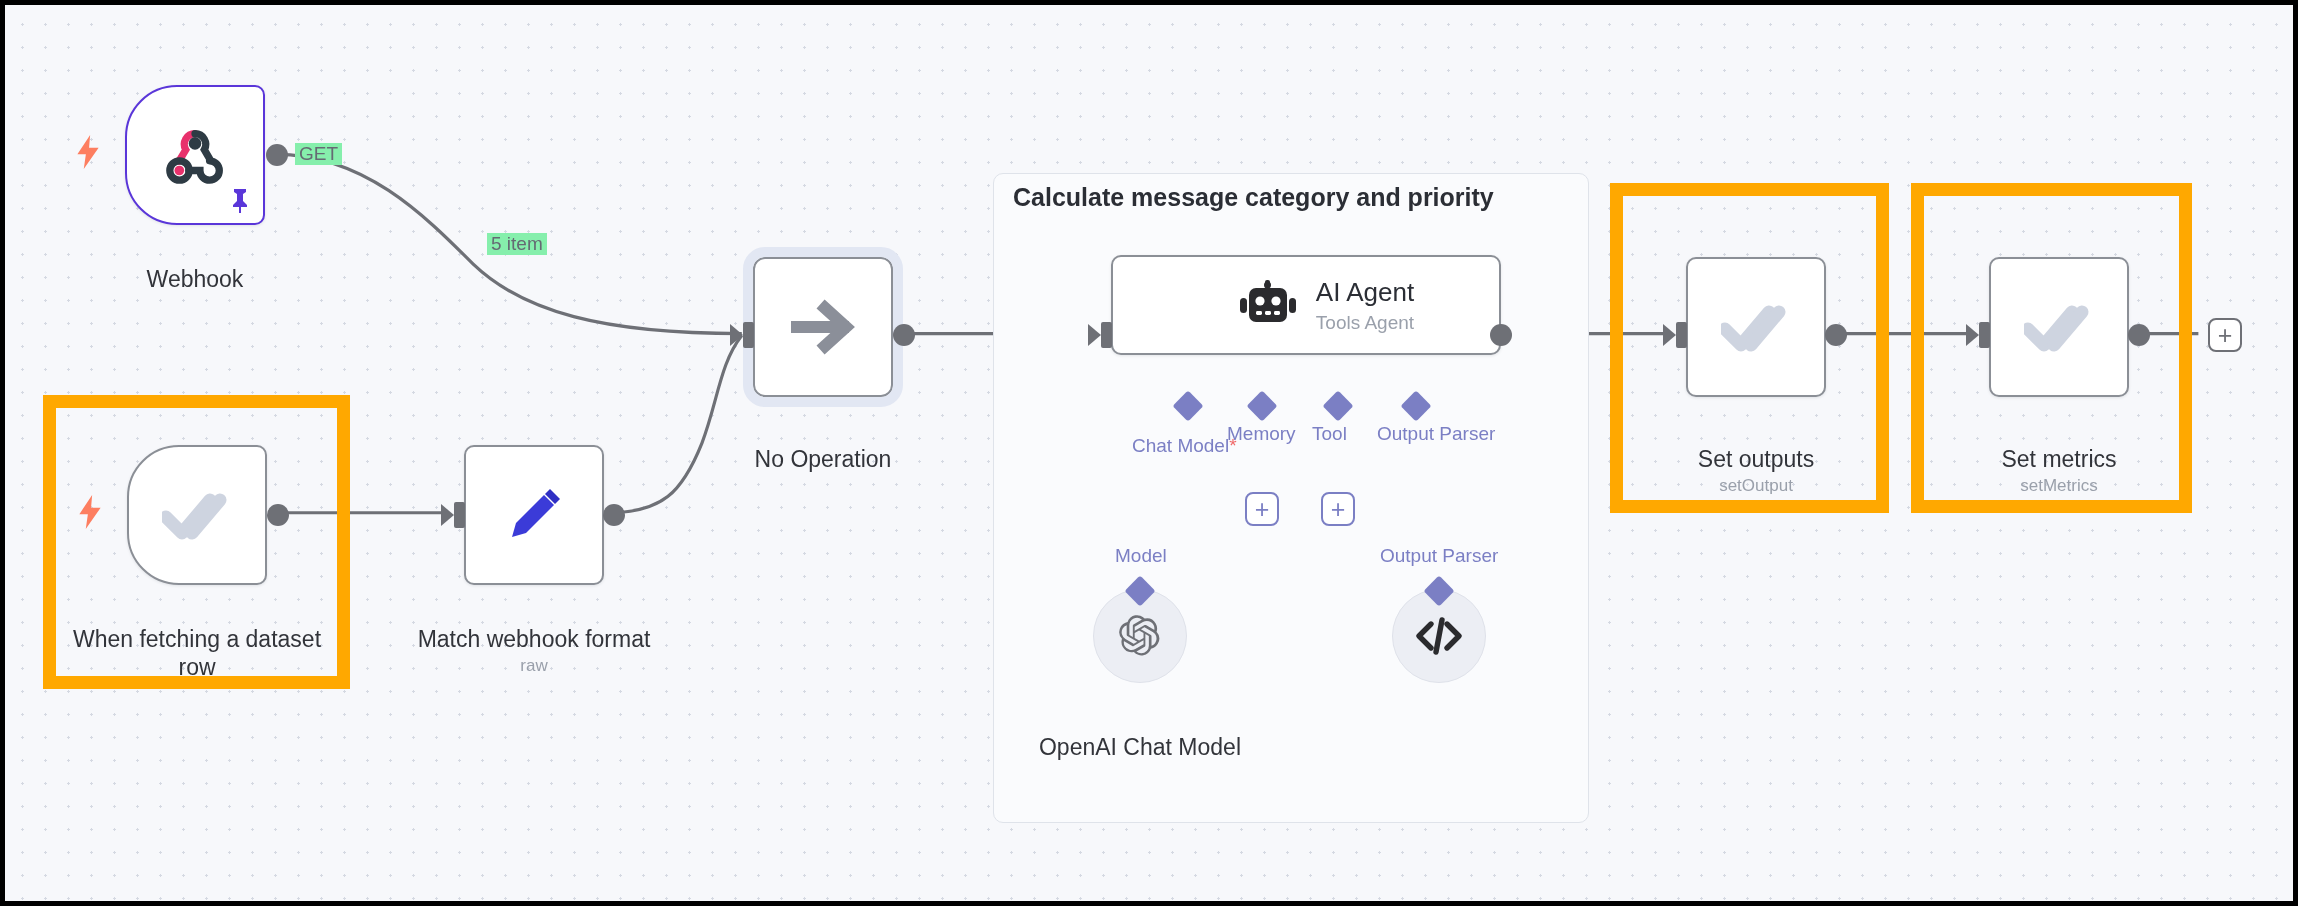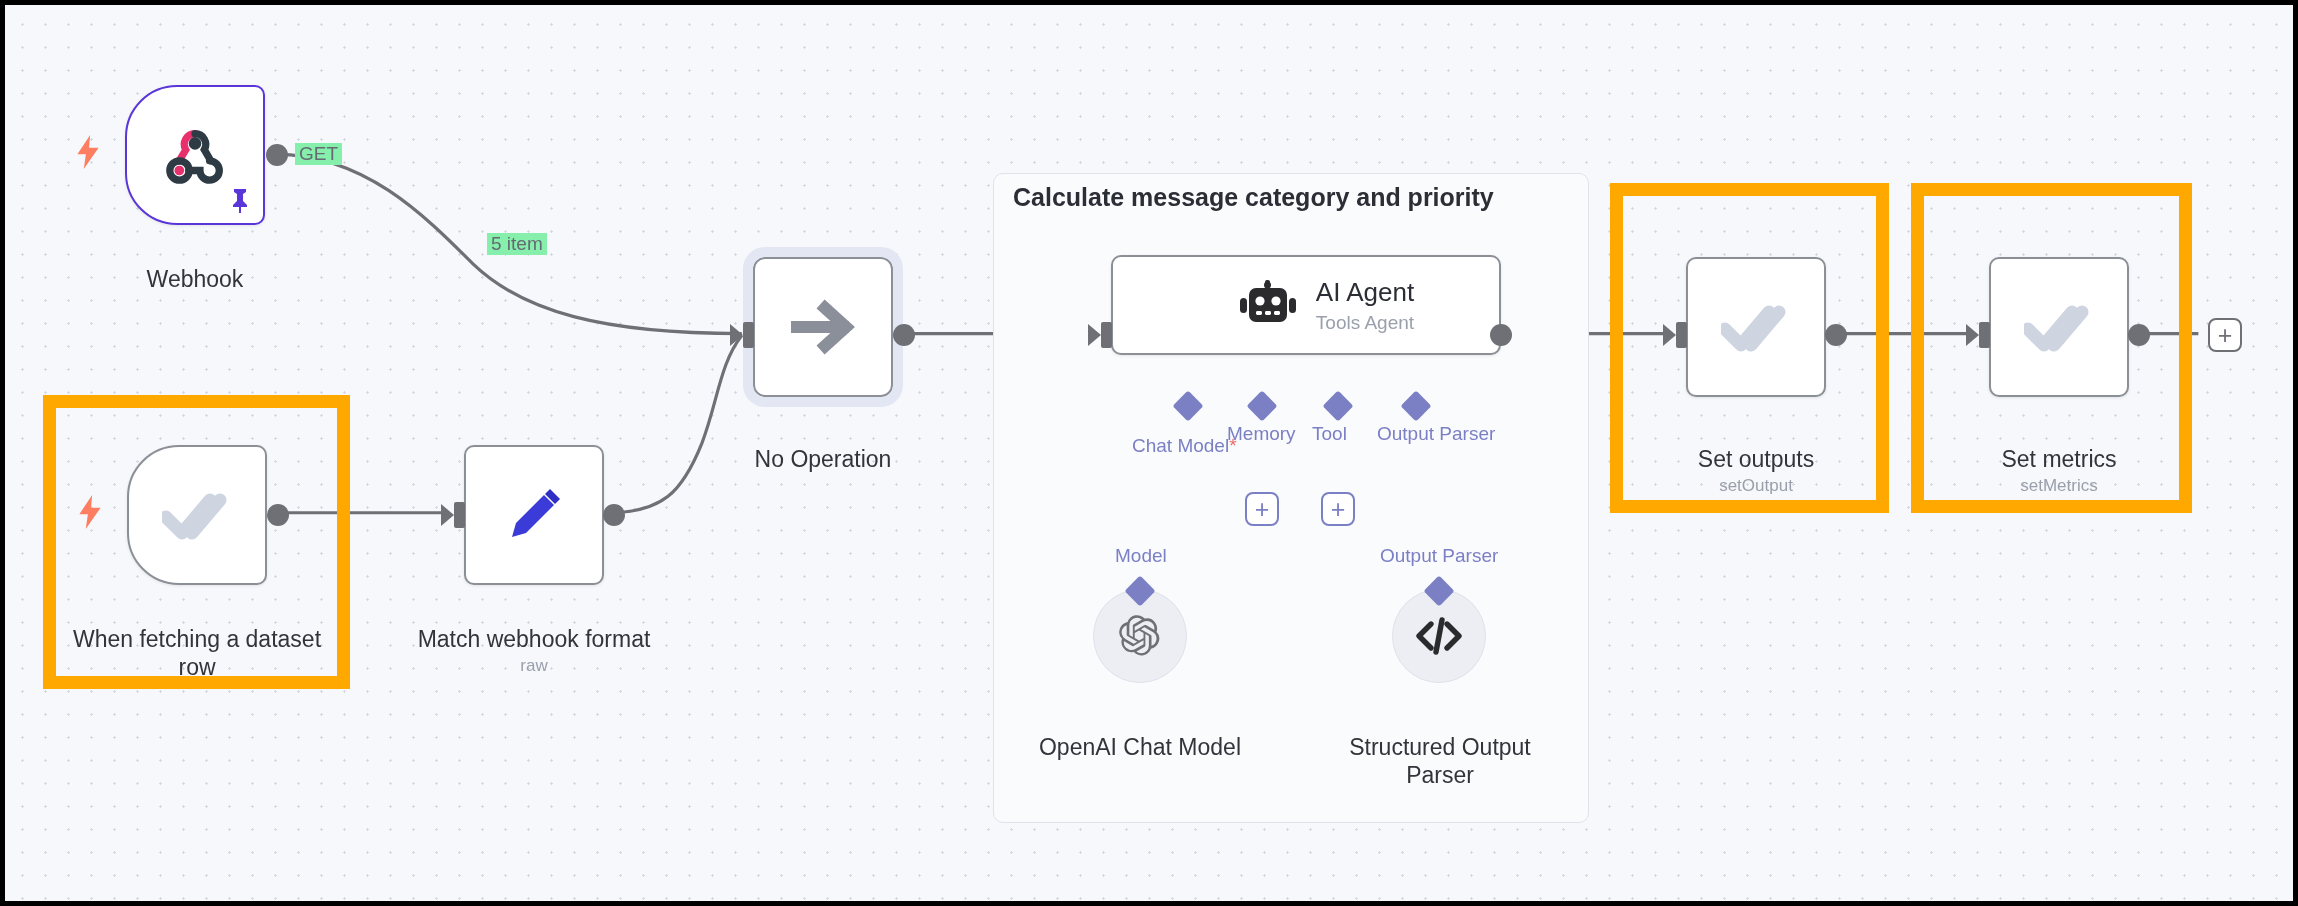--- a/index.html
+++ b/index.html
@@ -337,23 +337,20 @@
     <span>OpenAI Chat Model</span>
   </div>
 
   <div class="circle-node" style="left:1387px; top:584px;">
     <svg class="ico" width="48" height="42" viewBox="0 0 48 42">
       <path d="M16 9 L4 21 L16 33" fill="none" stroke="#2b2b2e" stroke-width="5.4" stroke-linecap="round" stroke-linejoin="round"></path>
       <path d="M32 9 L44 21 L32 33" fill="none" stroke="#2b2b2e" stroke-width="5.4" stroke-linecap="round" stroke-linejoin="round"></path>
       <path d="M27 5 L21 37" fill="none" stroke="#2b2b2e" stroke-width="5.4" stroke-linecap="round"></path>
     </svg>
   </div>
-  <div class="node-caption" style="left:1325px; top:700px; width:220px;">
-    <span>Structured Output Parser</span>
-  </div>
 
   <div class="port-in" style="left:1671px; top:317px;"></div>
   <div class="node" style="left:1681px; top:252px;">
     <svg class="ico" width="70" height="62" viewBox="0 0 70 62">
       <path d="M4 33 L20 49 L48 16" fill="none" stroke="#ced4e0" stroke-width="13" stroke-linecap="round" stroke-linejoin="round"></path>
       <path d="M30 49 L58 16" fill="none" stroke="#ced4e0" stroke-width="13" stroke-linecap="round" stroke-linejoin="round"></path>
     </svg>
   </div>
   <div class="port-out" style="left:1820px; top:319px;"></div>
   <div class="node-caption" style="left:1626px; top:412px; width:250px;">

